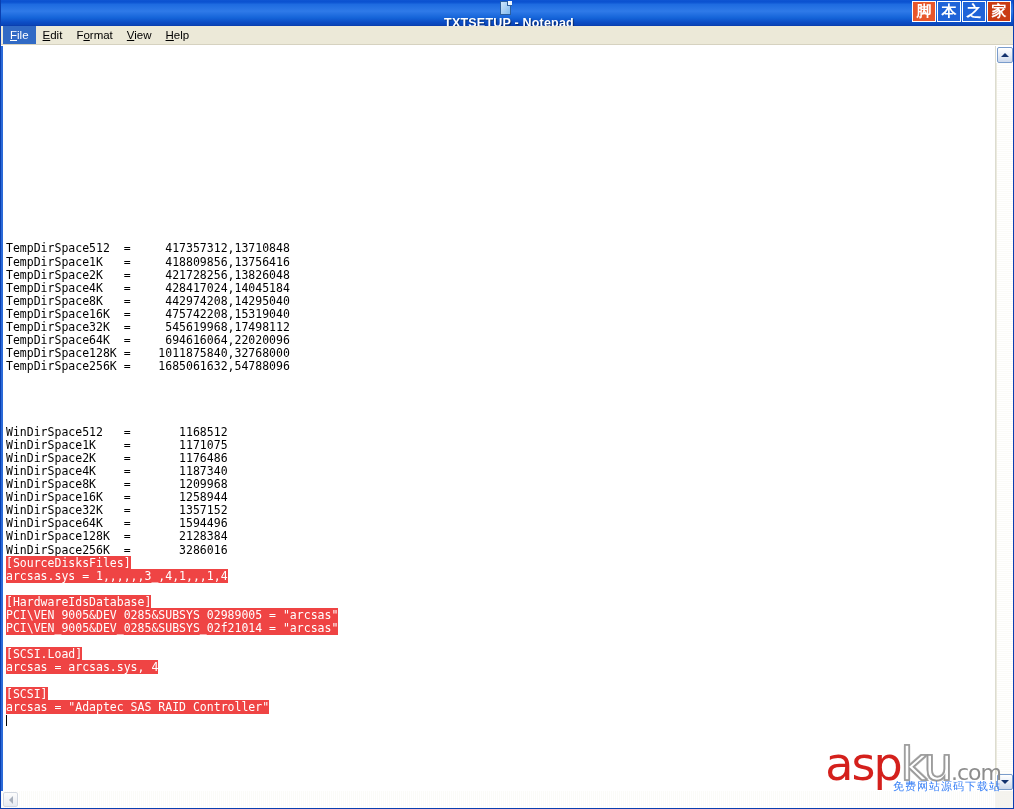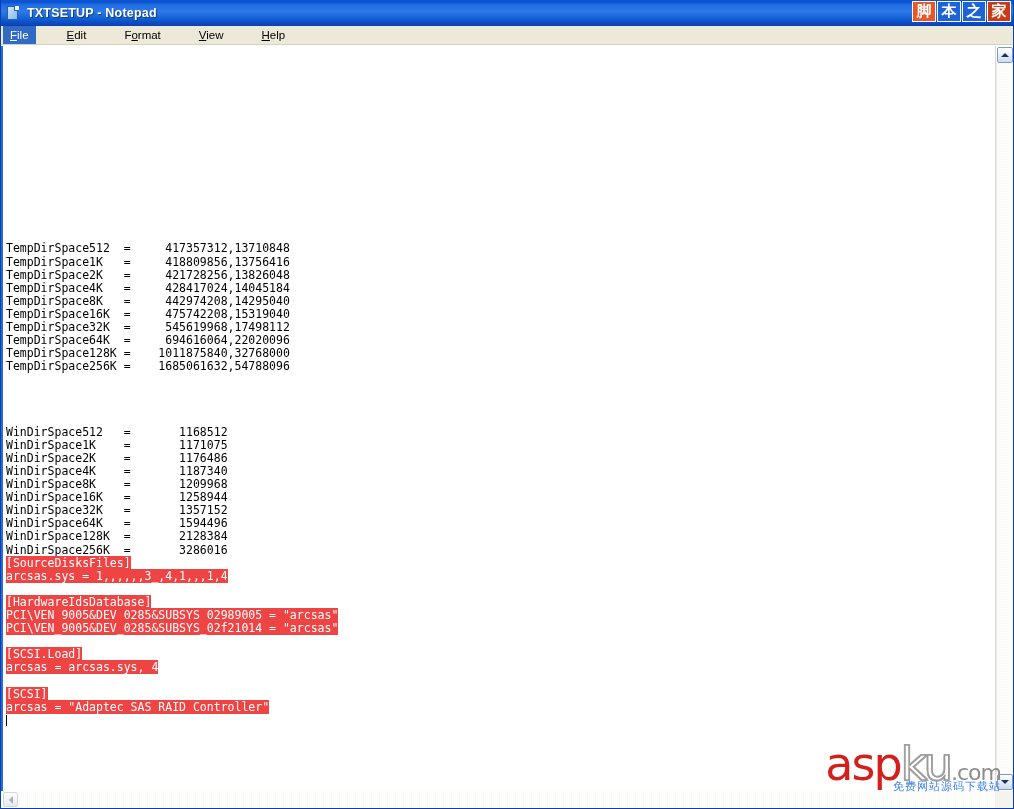--- a/index.html
+++ b/index.html
@@ -31,20 +31,21 @@
     position: relative;
     height: 26px;
     background: linear-gradient(to bottom,
         #0f55d2 0%, #0a51d0 8%, #1e6be0 18%,
         #2f7ae8 45%, #1463d8 72%, #0c4cc4 90%, #0a46b8 100%);
     display: flex;
     align-items: center;
     padding-left: 4px;
     box-sizing: border-box;
     border-bottom: 1px solid #0a3fb0;
+    flex-direction: column;
   }
   #title-icon {
     width: 16px;
     height: 16px;
     margin-right: 6px;
     flex: 0 0 auto;
     position: relative;
   }
   #title-icon .doc {
     position: absolute;
@@ -121,21 +122,20 @@
   #menu-bar {
     position: relative;
     height: 19px;
     background: #ece9d8;
     border-bottom: 1px solid #d6d2c0;
     display: flex;
     align-items: center;
     padding-left: 2px;
     box-sizing: border-box;
     z-index: 2;
-    gap: 24px;
   }
   .menu-item {
     font-size: 11.5px;
     color: #000000;
     padding: 2px 7px 2px 7px;
     line-height: 14px;
     white-space: nowrap;
     font-family: "Liberation Sans", sans-serif;
     cursor: default;
   }

